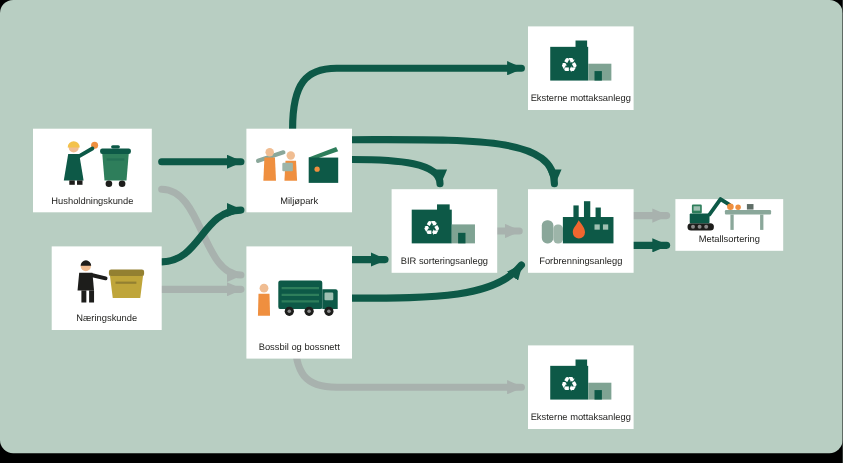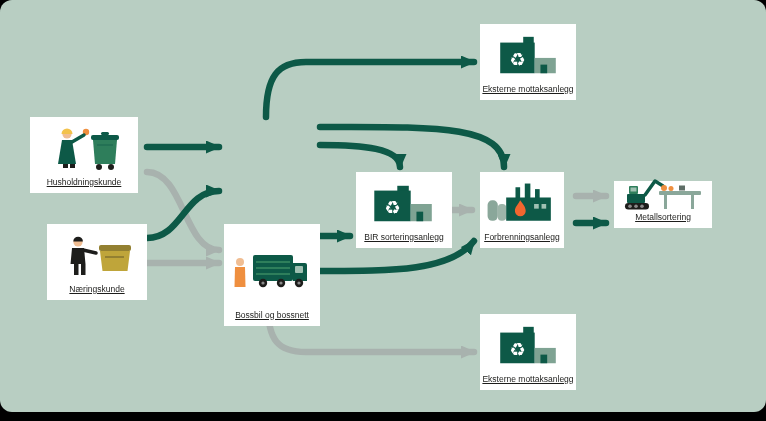--- a/index.html
+++ b/index.html
@@ -13,21 +13,21 @@
     background:#b8cec2;border-radius:12px;overflow:hidden;
   }
   .arrows{position:absolute;left:0;top:0;width:766px;height:412px;z-index:1;}
   .node{
     position:absolute;z-index:2;background:#fff;
     display:flex;flex-direction:column;align-items:center;justify-content:flex-end;
     box-sizing:border-box;padding:4px 2px 7px;
   }
   .node .icon{flex:1;display:flex;align-items:center;justify-content:center;width:100%;}
   .node .label{
-    font-size:8.5px;line-height:1;color:#1d1d1b;white-space:nowrap;text-align:center;text-decoration:underline;
+    font-size:8.5px;line-height:1;color:#1d1d1b;white-space:nowrap;text-align:center;
   }
 </style>
 </head>
 <body>
 
 <div class="frame">
   <div class="canvas">
 
     <svg class="arrows" viewBox="0 0 766 412">
       <defs>
@@ -86,20 +86,36 @@
           <path d="M19.3 8.5 a4.8 4.8 0 0 1 9.6 0 z" fill="#1d1d1b"></path>
           <path d="M29 17 L42 20" stroke="#1d1d1b" stroke-width="3.5" stroke-linecap="round"></path>
           <path d="M18 15 h12 l1.5 16 h-15 z" fill="#1d1d1b"></path>
           <rect x="20" y="31" width="4.5" height="11" fill="#1d1d1b"></rect>
           <rect x="27" y="31" width="4.5" height="11" fill="#1d1d1b"></rect>
         </svg>
       </div>
       <div class="label">Næringskunde</div>
     </div>
 
+    <div class="node" style="left:224px;top:117px;width:96px;height:76px">
+      <div class="icon">
+        <svg width="86" height="46" viewBox="0 0 86 48">
+          <path d="M52 18 L78 8 L80 12 L54 21 z" fill="#2e7e5b"></path>
+          <rect x="52" y="18" width="28" height="24" fill="#0d5947"></rect>
+          <circle cx="60" cy="29" r="2.5" fill="#ef8f3f"></circle>
+          <path d="M4 21 L28 13" stroke="#8aa79a" stroke-width="4" stroke-linecap="round"></path>
+          <circle cx="15" cy="13" r="4" fill="#f0bd92"></circle>
+          <path d="M10 18 h10 l1 22 h-12 z" fill="#ef8f3f"></path>
+          <circle cx="35" cy="16" r="4" fill="#f0bd92"></circle>
+          <path d="M30 21 h10 l1 19 h-12 z" fill="#ef8f3f"></path>
+          <rect x="27" y="23" width="10" height="8" rx="1" fill="#9db5a9"></rect>
+        </svg>
+      </div>
+      <div class="label">Miljøpark</div>
+    </div>
 
     <div class="node" style="left:224px;top:224px;width:96px;height:102px">
       <div class="icon">
         <svg width="86" height="48" viewBox="0 0 86 48">
           <circle cx="11" cy="17" r="4" fill="#f0bd92"></circle>
           <path d="M6 22 h10 l0.5 20 h-11 z" fill="#ef8f3f"></path>
           <rect x="24" y="10" width="40" height="26" rx="2" fill="#0d5947"></rect>
           <path d="M27 17 h34 M27 23 h34 M27 29 h34" stroke="#2e7e5b" stroke-width="2"></path>
           <path d="M64 18 h12 a2 2 0 0 1 2 2 v16 h-14 z" fill="#0d5947"></path>
           <rect x="66" y="21" width="8" height="7" rx="1" fill="#9fc0b2"></rect>
@@ -133,21 +149,21 @@
           <rect x="38" y="4" width="11" height="7" fill="#0d5947"></rect>
           <rect x="14" y="10" width="36" height="32" fill="#0d5947"></rect>
           <rect x="50" y="26" width="22" height="16" fill="#7fa393"></rect>
           <rect x="56" y="33" width="7" height="9" fill="#0d5947"></rect>
           <text x="32" y="34" font-size="19" fill="#ffffff" text-anchor="middle" font-family="DejaVu Sans, sans-serif">♻</text>
         </svg>
       </div>
       <div class="label">Eksterne mottaksanlegg</div>
     </div>
 
-    <div class="node" style="left:480px;top:172px;width:84px;height:76px">
+    <div class="node" style="left:480px;top:172px;width:96px;height:76px">
       <div class="icon">
         <svg width="86" height="46" viewBox="0 0 86 48">
           <rect x="6" y="20" width="11" height="22" rx="5" fill="#8aa79a"></rect>
           <rect x="17" y="24" width="9" height="18" rx="4" fill="#9db5a9"></rect>
           <rect x="36" y="6" width="5" height="12" fill="#0d5947"></rect>
           <rect x="46" y="2" width="6" height="16" fill="#0d5947"></rect>
           <rect x="57" y="8" width="5" height="10" fill="#0d5947"></rect>
           <rect x="26" y="17" width="48" height="25" fill="#0d5947"></rect>
           <path d="M41 20 c2.5 3.5 6 7 6 11.5 a5.8 5.8 0 0 1 -11.6 0 c0 -4.5 3 -6 5.6 -11.5 z" fill="#f1662f"></path>
           <rect x="56" y="24" width="5" height="5" fill="#9fc0b2"></rect>

